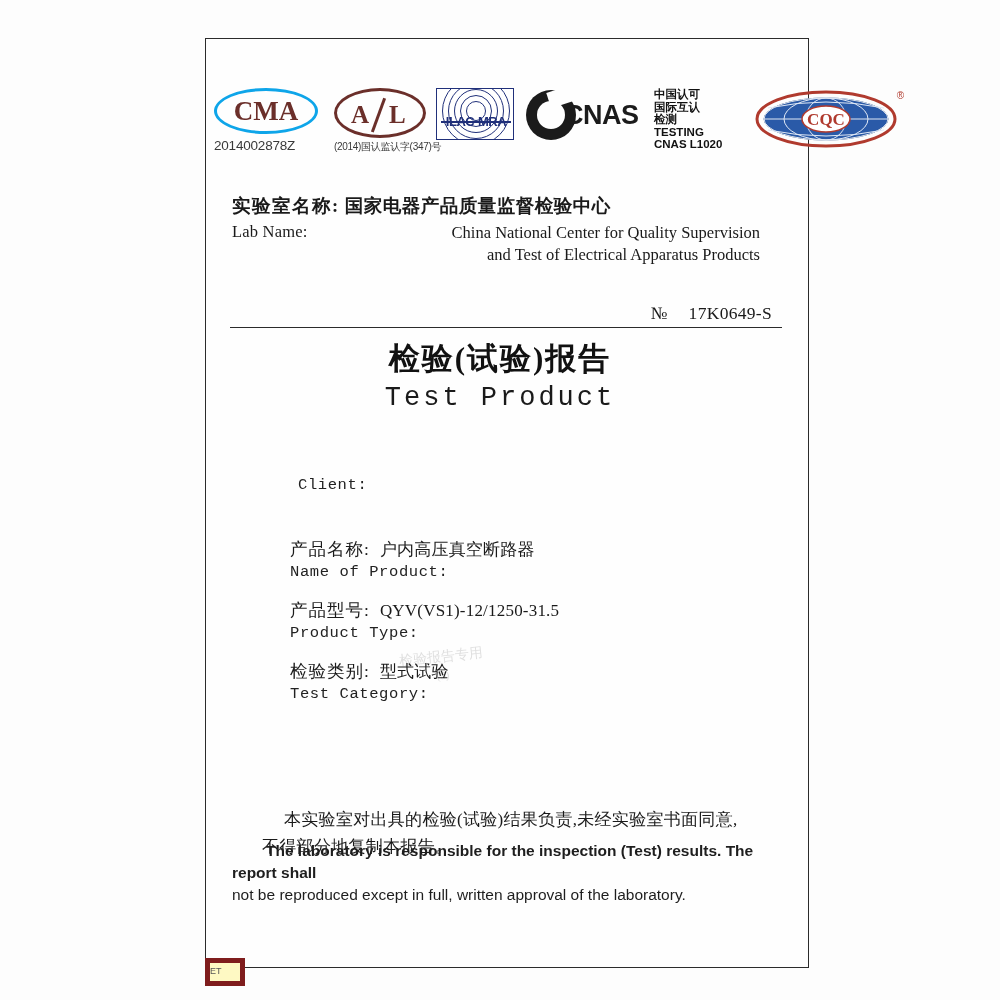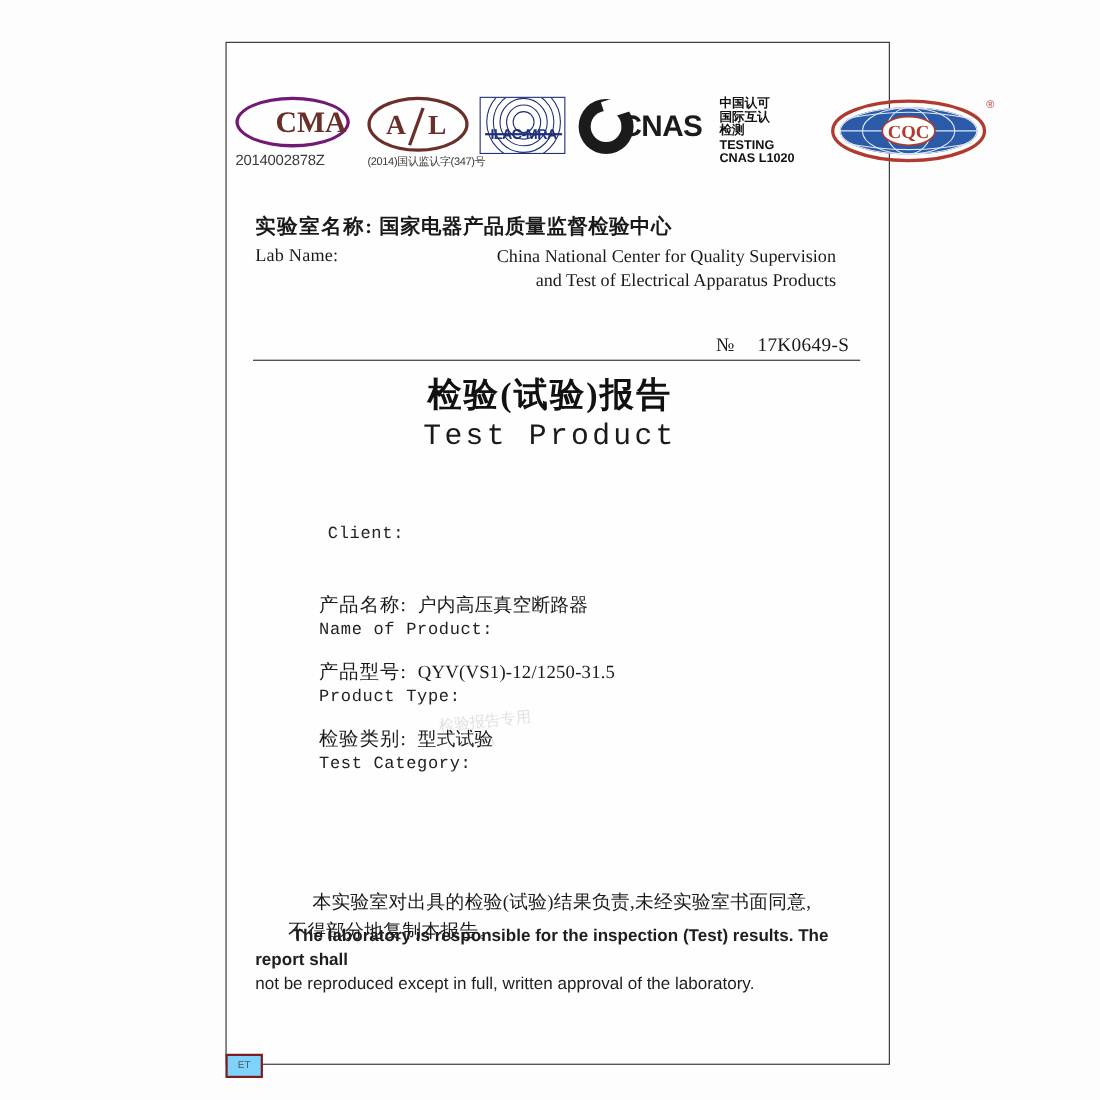--- a/index.html
+++ b/index.html
@@ -46,26 +46,26 @@
   }
 
   
   .cma {
     left: 0px;
     width: 104px;
   }
   .cma .ellipse {
     width: 104px;
     height: 46px;
-    border: 3px solid #701a75;
+    border: 3px solid #0ea5e9;
     border-radius: 50%/50%;
     box-sizing: border-box;
     display: flex;
     align-items: center;
-    justify-content: flex-end;
+    justify-content: center;
     color: #6b2f2a;
     font-weight: bold;
     font-size: 27px;
     letter-spacing: 0px;
     font-family: "Liberation Serif", serif;
   }
   .cma .code {
     margin-top: 4px;
     font-size: 13.5px;
     color: #3a3a3a;
@@ -374,27 +374,27 @@
   }
   .note-en .ind { text-indent: 34px; display: block; font-weight: bold; }
 
   
   .bottom-mark {
     position: absolute;
     left: 205px;
     top: 958px;
     width: 30px;
     height: 18px;
-    border: 2px solid #7f1d1d;
+    border: 5px solid #7f1d1d;
     font-size: 9px;
     color: #555;
-    text-align: center;
+    text-align: left;
     line-height: 17px;
     font-family: "Liberation Sans", sans-serif;
-    background: #7dd3fc;
+    background: #fef9c3;
   }
 </style>
 </head>
 <body>
 
 <div class="page">
 
   <div class="doc-frame"></div>
 
   <div class="logo-row">

